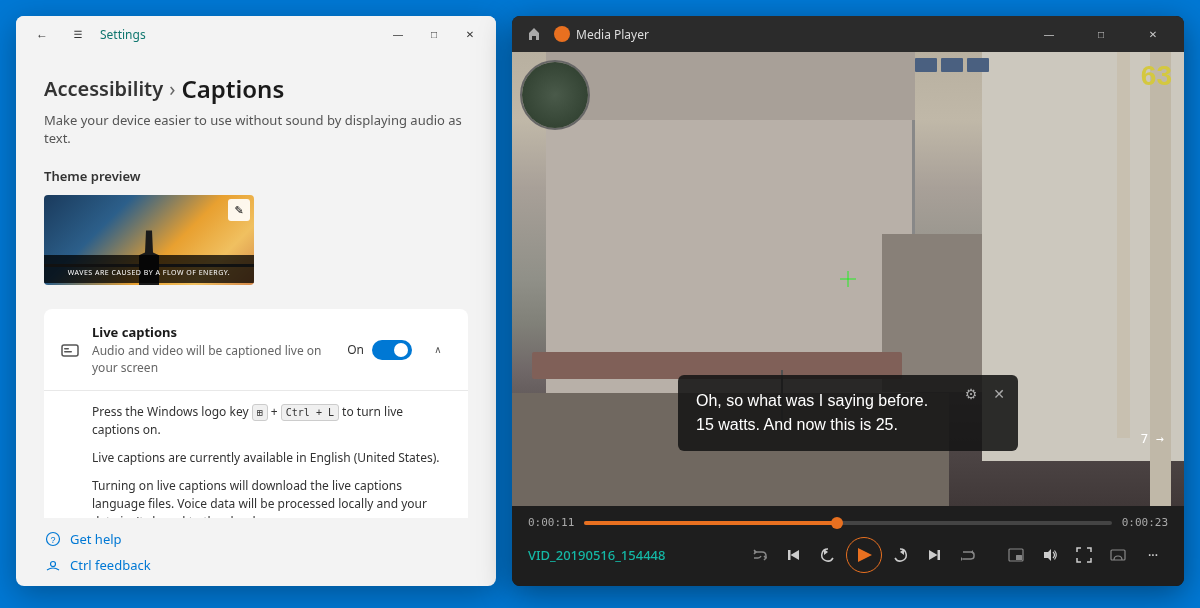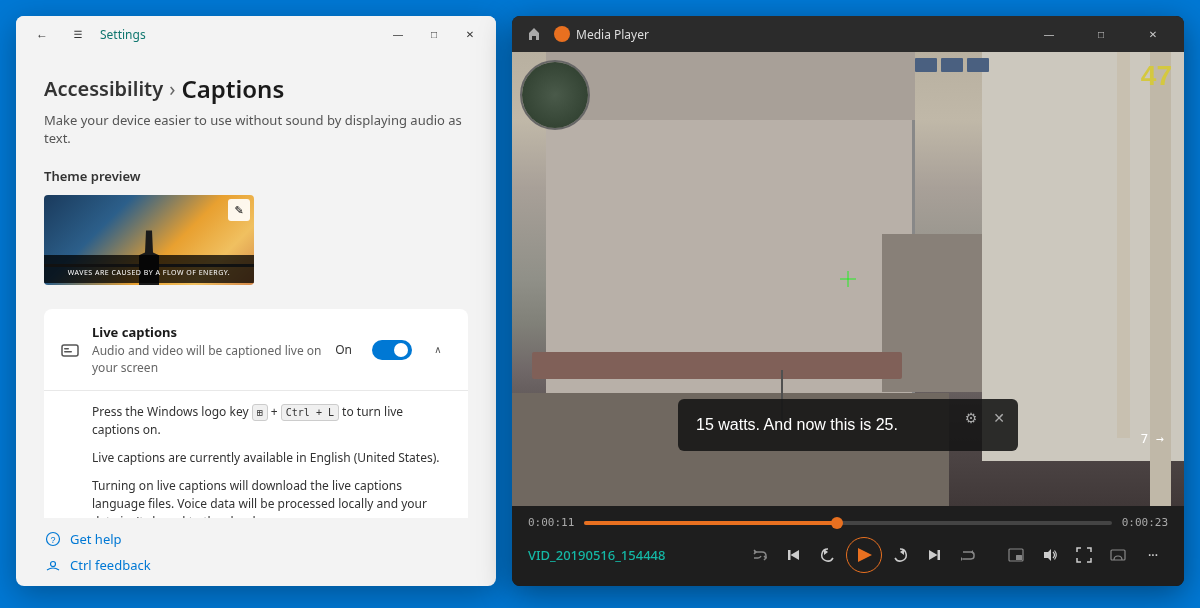--- a/index.html
+++ b/index.html
@@ -252,21 +252,21 @@
 
     .settings-row-subtitle {
       font-size: 12px;
       color: #666;
       margin-top: 1px;
     }
 
     .toggle-container {
       display: flex;
       align-items: center;
-      gap: 20px;
+      gap: 8px;
     }
 
     .toggle-label {
       font-size: 12px;
       color: #333;
     }
 
     .toggle {
       width: 40px;
       height: 20px;
@@ -883,27 +883,28 @@
         <div class="top-bar-icons">
           <div class="top-icon-box"></div>
           <div class="top-icon-box"></div>
           <div class="top-icon-box"></div>
         </div>
 
         <div class="hud-minimap">
           <div class="hud-minimap-inner"></div>
         </div>
 
-        <div class="hud-score">47</div>
+        <div class="hud-score">63</div>
 
         <div class="hud-ammo">7 →</div>
 
         <div class="hud-crosshair"></div>
 
         <div class="caption-overlay">
+          <div class="caption-text">Oh, so what was I saying before.</div>
           <div class="caption-text">15 watts. And now this is 25.</div>
           <button class="caption-settings-btn">⚙</button>
           <button class="caption-close-btn">✕</button>
         </div>
       </div>
     </div>
 
     <div class="media-controls">
       <div class="progress-bar-container">
         <span class="time-label">0:00:11</span>

